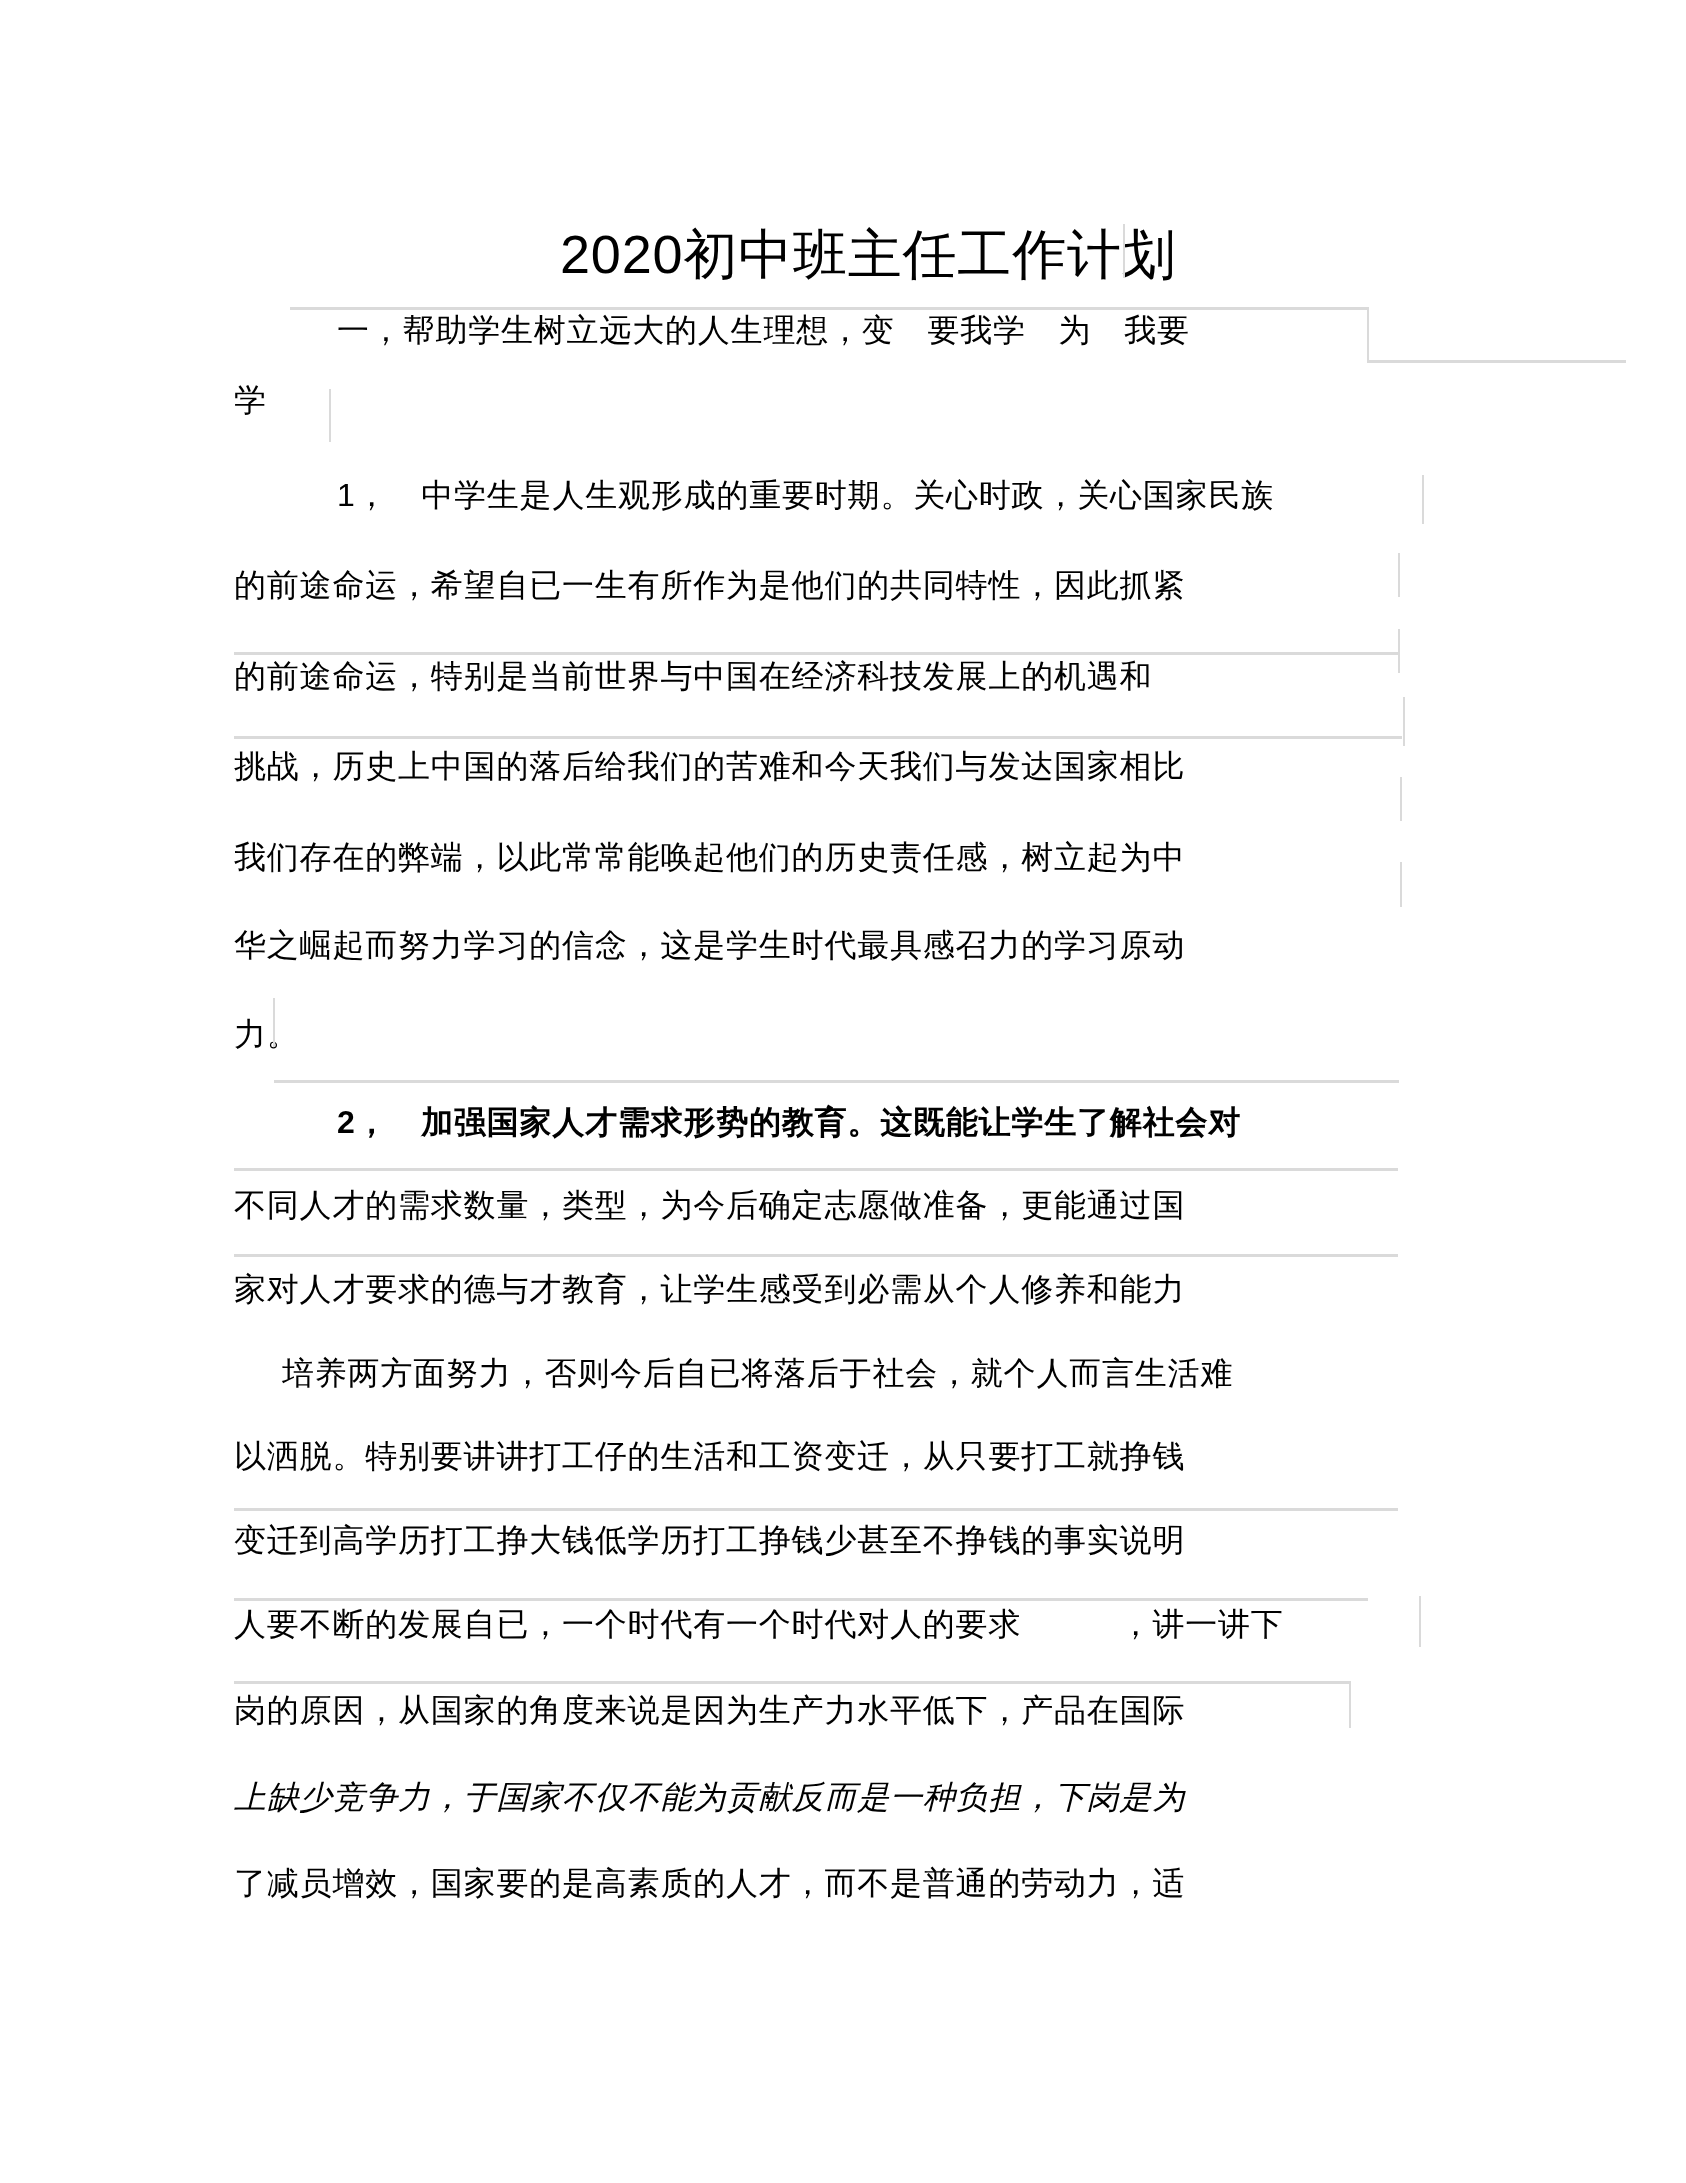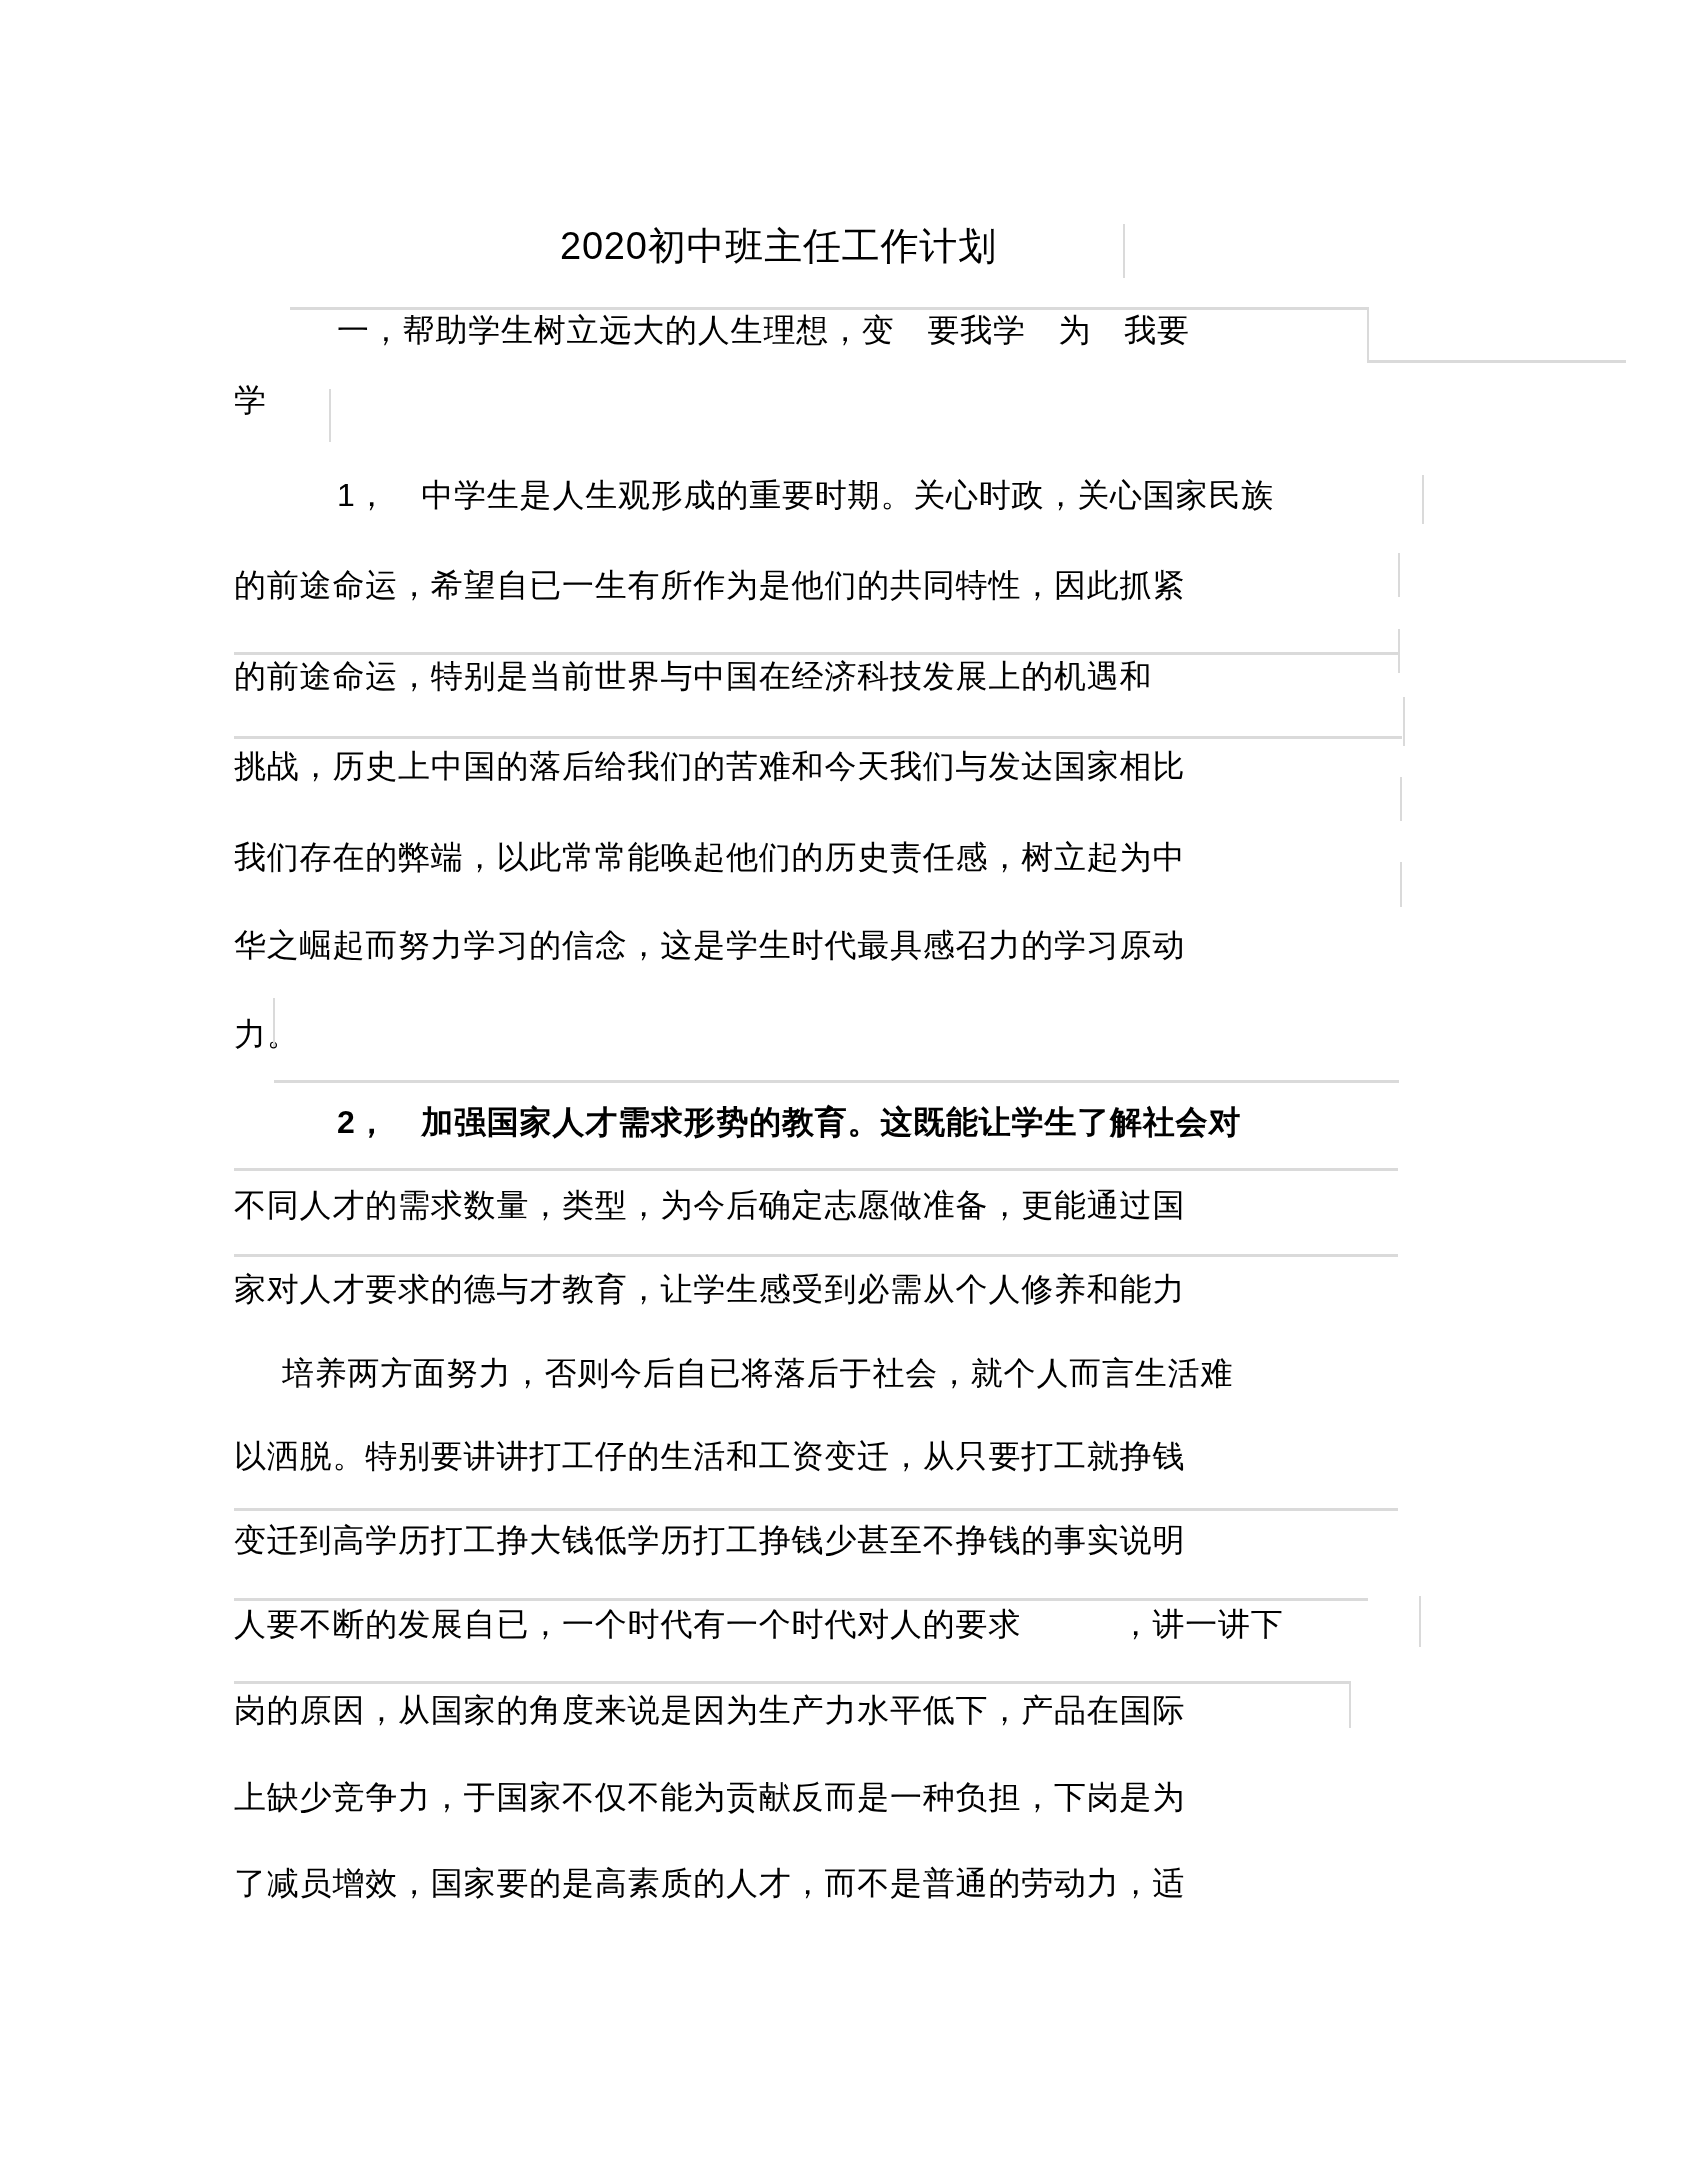--- a/index.html
+++ b/index.html
@@ -7,21 +7,21 @@
     width: 1686px;
     height: 2183px;
     background: #ffffff;
     position: relative;
     overflow: hidden;
     font-family: "Liberation Sans", "DejaVu Sans", sans-serif;
     color: #000000;
   }
   .doc-title {
     position: absolute;
-    font-size: 38px;
+    font-size: 54px;
     line-height: 1;
     letter-spacing: 0.8px;
     white-space: pre;
     color: #000;
   }
   .text-line {
     position: absolute;
     font-size: 32px;
     line-height: 1;
     letter-spacing: 0.8px;
@@ -48,21 +48,21 @@
 <div class="text-line" style="left:234px; top:929px;">华之崛起而努力学习的信念，这是学生时代最具感召力的学习原动</div>
 <div class="text-line" style="left:234px; top:1018px;">力。</div>
 <div class="text-line" style="left:337px; top:1106px;font-weight:bold;">2，　加强国家人才需求形势的教育。这既能让学生了解社会对</div>
 <div class="text-line" style="left:234px; top:1189px;">不同人才的需求数量，类型，为今后确定志愿做准备，更能通过国</div>
 <div class="text-line" style="left:234px; top:1273px;">家对人才要求的德与才教育，让学生感受到必需从个人修养和能力</div>
 <div class="text-line" style="left:234px; top:1357px;margin-left:48px;">培养两方面努力，否则今后自已将落后于社会，就个人而言生活难</div>
 <div class="text-line" style="left:234px; top:1440px;">以洒脱。特别要讲讲打工仔的生活和工资变迁，从只要打工就挣钱</div>
 <div class="text-line" style="left:234px; top:1524px;">变迁到高学历打工挣大钱低学历打工挣钱少甚至不挣钱的事实说明</div>
 <div class="text-line" style="left:234px; top:1608px;">人要不断的发展自已，一个时代有一个时代对人的要求　　　，讲一讲下</div>
 <div class="text-line" style="left:234px; top:1694px;">岗的原因，从国家的角度来说是因为生产力水平低下，产品在国际</div>
-<div class="text-line" style="left:234px; top:1781px;">上缺少竞争力，于国家不仅不能为贡献反而是一种负担，下岗是为</div>
+<div class="text-line" style="left:234px; top:1781px;font-style:italic;">上缺少竞争力，于国家不仅不能为贡献反而是一种负担，下岗是为</div>
 <div class="text-line" style="left:234px; top:1867px;">了减员增效，国家要的是高素质的人才，而不是普通的劳动力，适</div>
 
 <div class="artifact" style="left:1123px; top:224px;  width:1.6px;    height:54px;"></div>
 <div class="artifact" style="left:290px;  top:307px;  width:1078px; height:2.5px;"></div>
 <div class="artifact" style="left:1367px; top:307px;  width:1.6px;    height:53px;"></div>
 <div class="artifact" style="left:1367px; top:360px;  width:259px;  height:2.5px;"></div>
 <div class="artifact" style="left:329px;  top:389px;  width:1.6px;    height:53px;"></div>
 <div class="artifact" style="left:1422px; top:475px;  width:1.6px;    height:49px;"></div>
 <div class="artifact" style="left:1398px; top:553px;  width:1.6px;    height:44px;"></div>
 <div class="artifact" style="left:234px;  top:652px;  width:1164px; height:2.5px;"></div>

